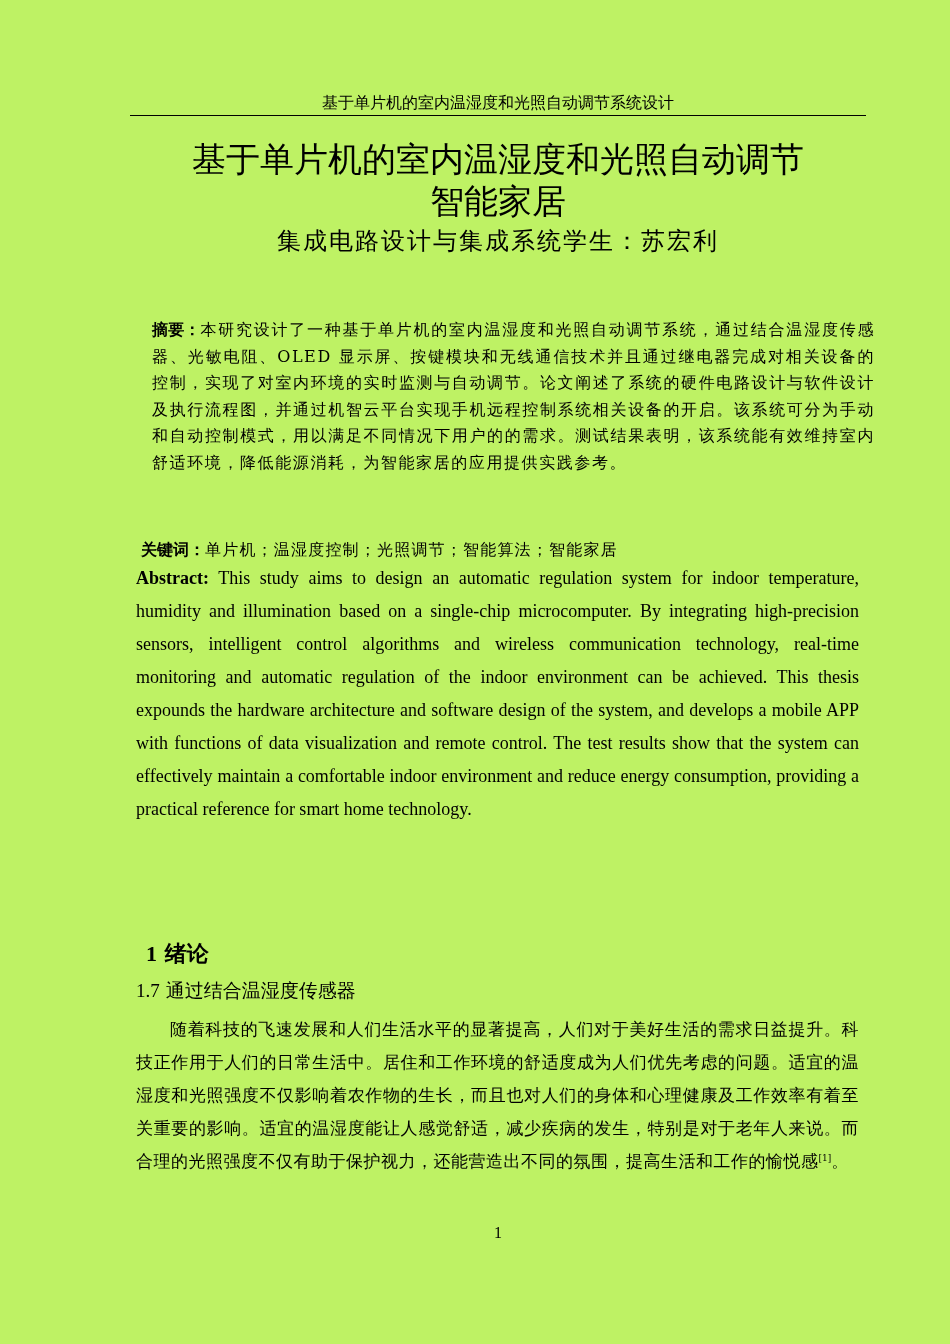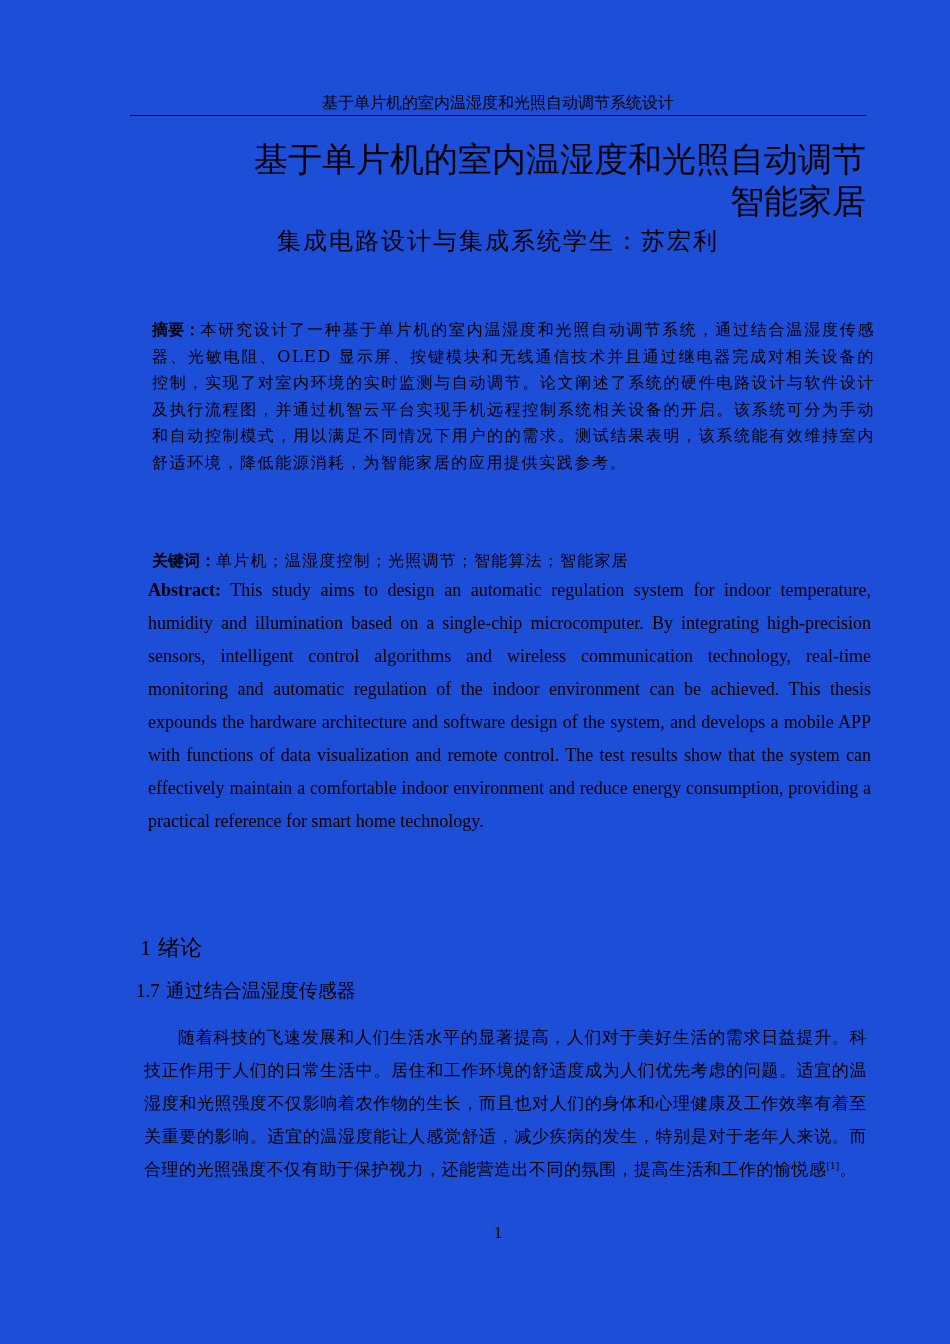--- a/index.html
+++ b/index.html
@@ -1,20 +1,20 @@
 <!DOCTYPE html>
 <html><head>
 <meta charset="utf-8">
 <style>
   html, body { margin: 0; padding: 0; background: #ffffff; }
   body { width: 950px; height: 1344px; position: relative; overflow: hidden; color: #000; font-family: "DejaVu Serif", "Liberation Serif", serif; }
-  .page { position: absolute; left: 0; top: 0; width: 950px; height: 1344px; background: #1d4ed8; }
+  .page { position: absolute; left: 0; top: 0; width: 950px; height: 1344px; background: #bef264; }
   .running-header { position: absolute; left: 130px; top: 92px; width: 736px; text-align: center; font-size: 16px; line-height: 22px; font-family: "DejaVu Serif", serif; }
   .header-rule { position: absolute; left: 130px; top: 115px; width: 736px; height: 0; border-top: 1.5px solid #000; }
-  .title { position: absolute; left: 130px; top: 138px; width: 736px; text-align: right; font-family: "DejaVu Sans", sans-serif; font-size: 34px; line-height: 42px; font-weight: normal; }
+  .title { position: absolute; left: 130px; top: 138px; width: 736px; text-align: center; font-family: "DejaVu Sans", sans-serif; font-size: 34px; line-height: 42px; font-weight: normal; }
   .title .l2 { display: block; }
   .author { position: absolute; left: 130px; top: 227px; width: 736px; text-align: center; font-size: 24px; line-height: 28px; letter-spacing: 2px; font-family: "DejaVu Serif", serif; }
   .advisor { position: absolute; left: 130px; top: 262px; width: 736px; text-align: center; font-size: 20px; line-height: 28px; letter-spacing: 2px; font-family: "DejaVu Serif", serif; }
   .cn-abstract { position: absolute; left: 136px; top: 301px; width: 723px; font-size: 16px; line-height: 26.5px; text-align: justify; letter-spacing: 1.6px; font-family: "DejaVu Serif", serif; }
   .cn-abstract b, .cn-keywords b { font-weight: bold; font-family: "DejaVu Sans", sans-serif; letter-spacing: 0; }
   .cn-keywords { position: absolute; left: 136px; top: 532px; width: 723px; font-size: 16px; line-height: 26px; letter-spacing: 1.2px; font-family: "DejaVu Serif", serif; }
   .en-abstract { position: absolute; left: 136px; top: 562px; width: 723px; font-family: "Liberation Serif", serif; font-size: 18px; line-height: 33px; text-align: justify; }
   .en-abstract b, .en-keywords b { font-weight: bold; }
   .en-keywords { position: absolute; left: 136px; top: 826px; width: 723px; font-family: "Liberation Serif", serif; font-size: 18px; line-height: 33px; text-align: justify; }
   .h1 { position: absolute; left: 136px; top: 928px; font-family: "DejaVu Sans", sans-serif; font-size: 22px; line-height: 32px; }
@@ -36,35 +36,35 @@
     <span class="l2">基于单片机的室内温湿度和光照自动调节</span>
     <span class="l2">智能家居</span>
   </h1>
 
   <div class="author">集成电路设计与集成系统学生：苏宏利</div>
 
   <p class="cn-abstract" style="margin:16px;">
     <b>摘要：</b><span>本研究设计了一种基于单片机的室内温湿度和光照自动调节系统，通过结合温湿度传感器、光敏电阻、OLED 显示屏、按键模块和无线通信技术并且通过继电器完成对相关设备的控制，实现了对室内环境的实时监测与自动调节。论文阐述了系统的硬件电路设计与软件设计及执行流程图，并通过机智云平台实现手机远程控制系统相关设备的开启。该系统可分为手动和自动控制模式，用以满足不同情况下用户的的需求。测试结果表明，该系统能有效维持室内舒适环境，降低能源消耗，为智能家居的应用提供实践参考。</span>
   </p>
 
-  <p class="cn-keywords" style="margin:16px;">
+  <p class="cn-keywords" style="margin:5px;">
     <b>关键词：</b><span>单片机；温湿度控制；光照调节；智能算法；智能家居</span>
   </p>
 
-  <p class="en-abstract" style="margin:12px;">
+  <p class="en-abstract" style="margin:0;">
     <b>Abstract:</b><span> This study aims to design an automatic regulation system for indoor temperature, humidity and illumination based on a single-chip microcomputer. By integrating high-precision sensors, intelligent control algorithms and wireless communication technology, real-time monitoring and automatic regulation of the indoor environment can be achieved. This thesis expounds the hardware architecture and software design of the system, and develops a mobile APP with functions of data visualization and remote control. The test results show that the system can effectively maintain a comfortable indoor environment and reduce energy consumption, providing a practical reference for smart home technology.</span>
   </p>
 
 
-  <h2 class="h1" style="margin:4px;font-weight:normal;">
+  <h2 class="h1" style="margin:10px;font-weight:bold;">
     <span class="num">1</span><span> 绪论</span>
   </h2>
 
   <h3 class="h2" style="margin:0;font-weight:normal;">
     <span class="num">1.7</span><span> 通过结合温湿度传感器</span>
   </h3>
 
-  <p class="body-text" style="margin:8px;">
+  <p class="body-text" style="margin:0;">
     <span>随着科技的飞速发展和人们生活水平的显著提高，人们对于美好生活的需求日益提升。科技正作用于人们的日常生活中。居住和工作环境的舒适度成为人们优先考虑的问题。适宜的温湿度和光照强度不仅影响着农作物的生长，而且也对人们的身体和心理健康及工作效率有着至关重要的影响。适宜的温湿度能让人感觉舒适，减少疾病的发生，特别是对于老年人来说。而合理的光照强度不仅有助于保护视力，还能营造出不同的氛围，提高生活和工作的愉悦感</span><sup>[1]</sup><span>。</span>
   </p>
 
   <div class="page-number">1</div>
 </div>
 
 </body></html>

